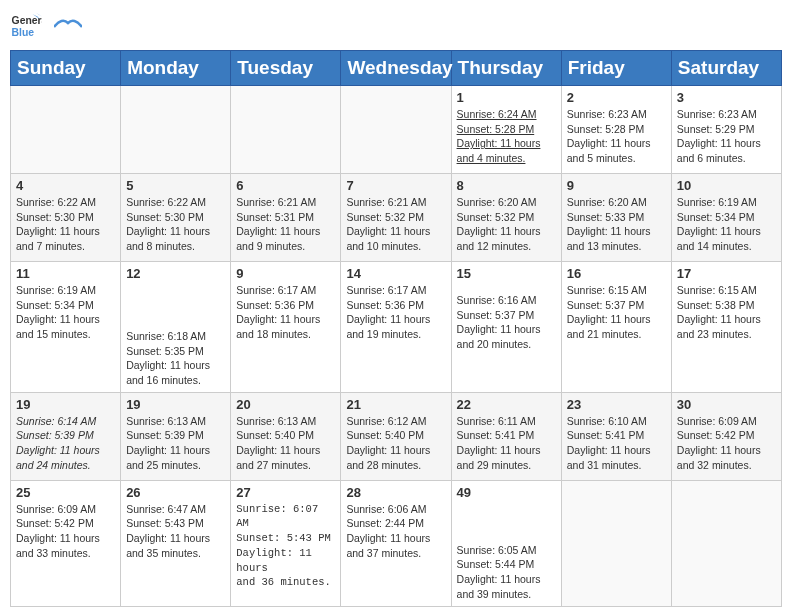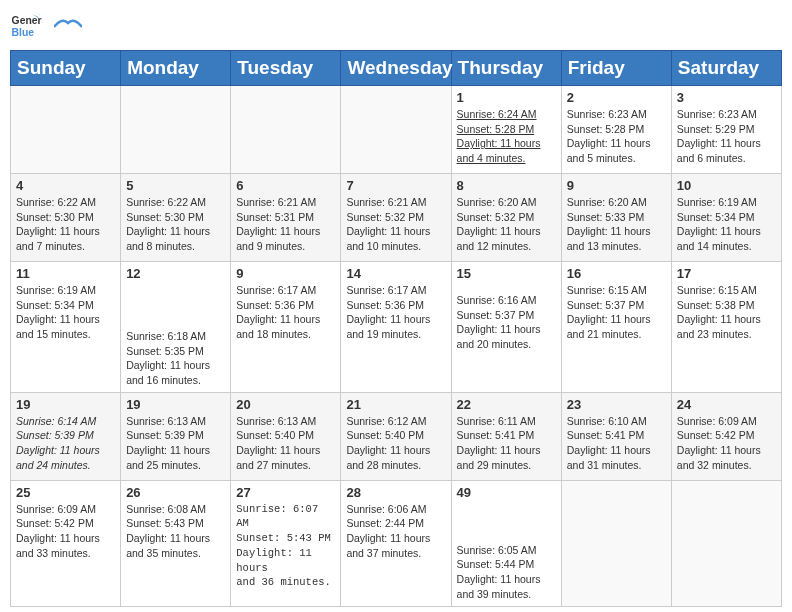--- a/index.html
+++ b/index.html
@@ -283,38 +283,38 @@
 and 29 minutes.</div>
         </td>
         <td>
           <span class="day-number">23</span>
           <div class="day-info" style="white-space: pre-line;">Sunrise: 6:10 AM
 Sunset: 5:41 PM
 Daylight: 11 hours
 and 31 minutes.</div>
         </td>
         <td>
-          <span class="day-number">24</span>
+          <span class="day-number">30</span>
           <div class="day-info" style="white-space: pre-line;">Sunrise: 6:09 AM
 Sunset: 5:42 PM
 Daylight: 11 hours
 and 32 minutes.</div>
         </td>
       </tr>
       <tr>
         <td>
           <span class="day-number">25</span>
           <div class="day-info" style="white-space: pre-line;">Sunrise: 6:09 AM
 Sunset: 5:42 PM
 Daylight: 11 hours
 and 33 minutes.</div>
         </td>
         <td>
           <span class="day-number">26</span>
-          <div class="day-info" style="white-space: pre-line;">Sunrise: 6:08 AM
+          <div class="day-info" style="white-space: pre-line;">Sunrise: 6:47 AM
 Sunset: 5:43 PM
 Daylight: 11 hours
 and 35 minutes.</div>
         </td>
         <td>
           <span class="day-number">27</span>
           <div class="day-info" style="white-space: pre-line; font-family: Liberation Mono, monospace;">Sunrise: 6:07 AM
 Sunset: 5:43 PM
 Daylight: 11 hours
 and 36 minutes.</div>

